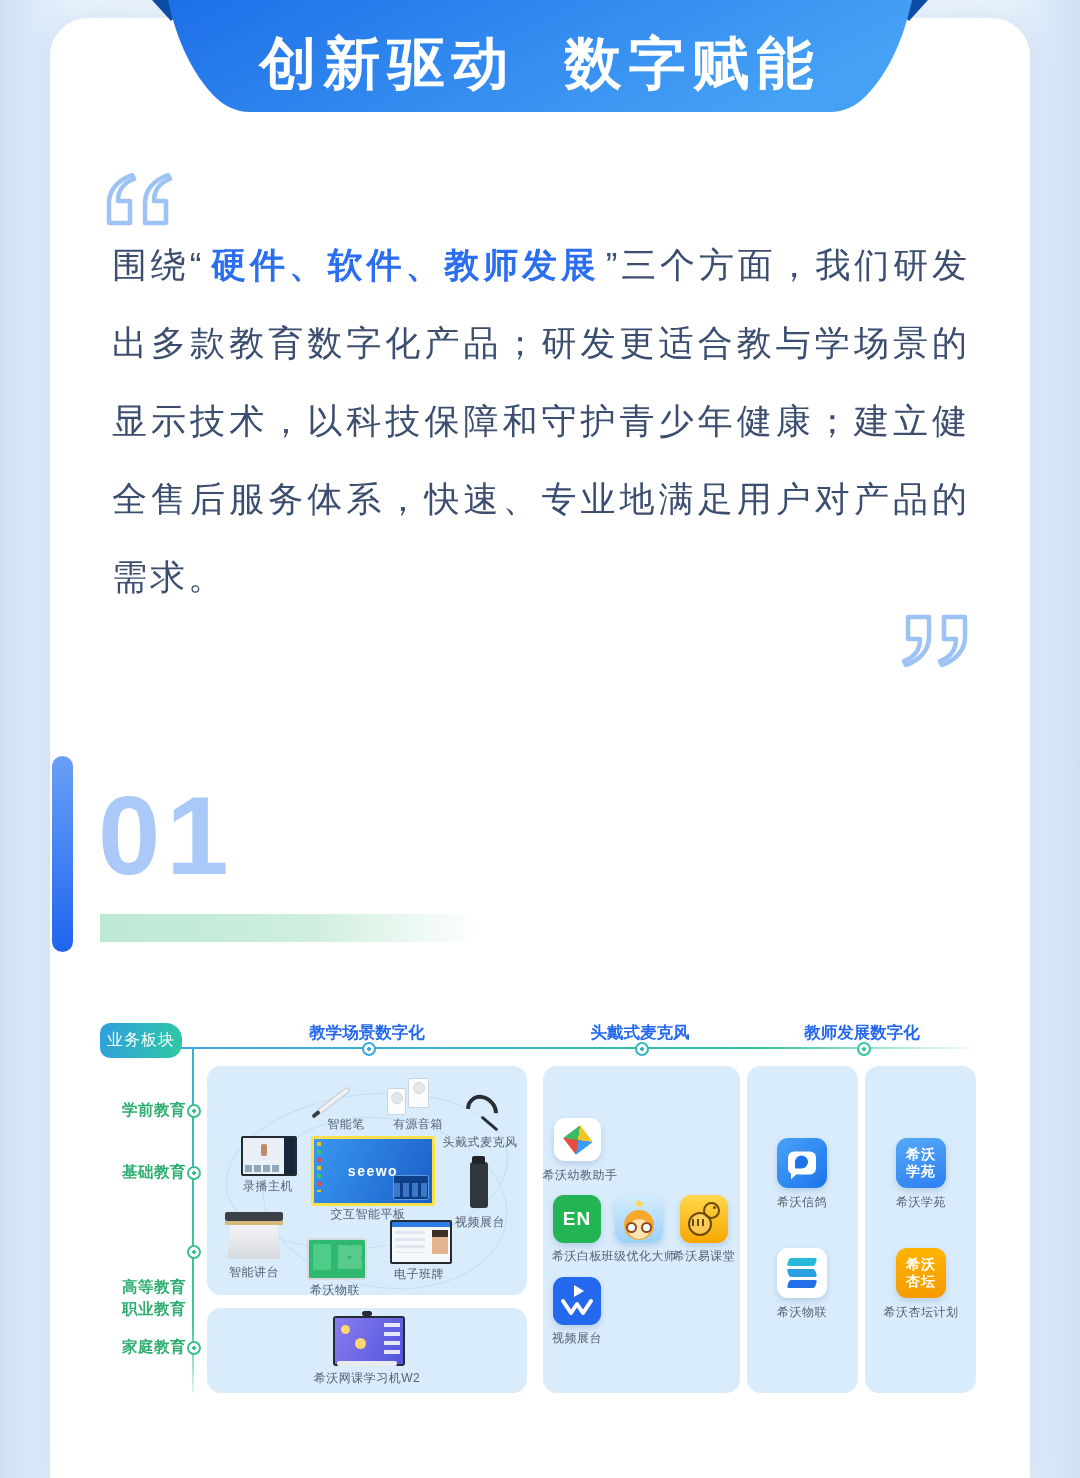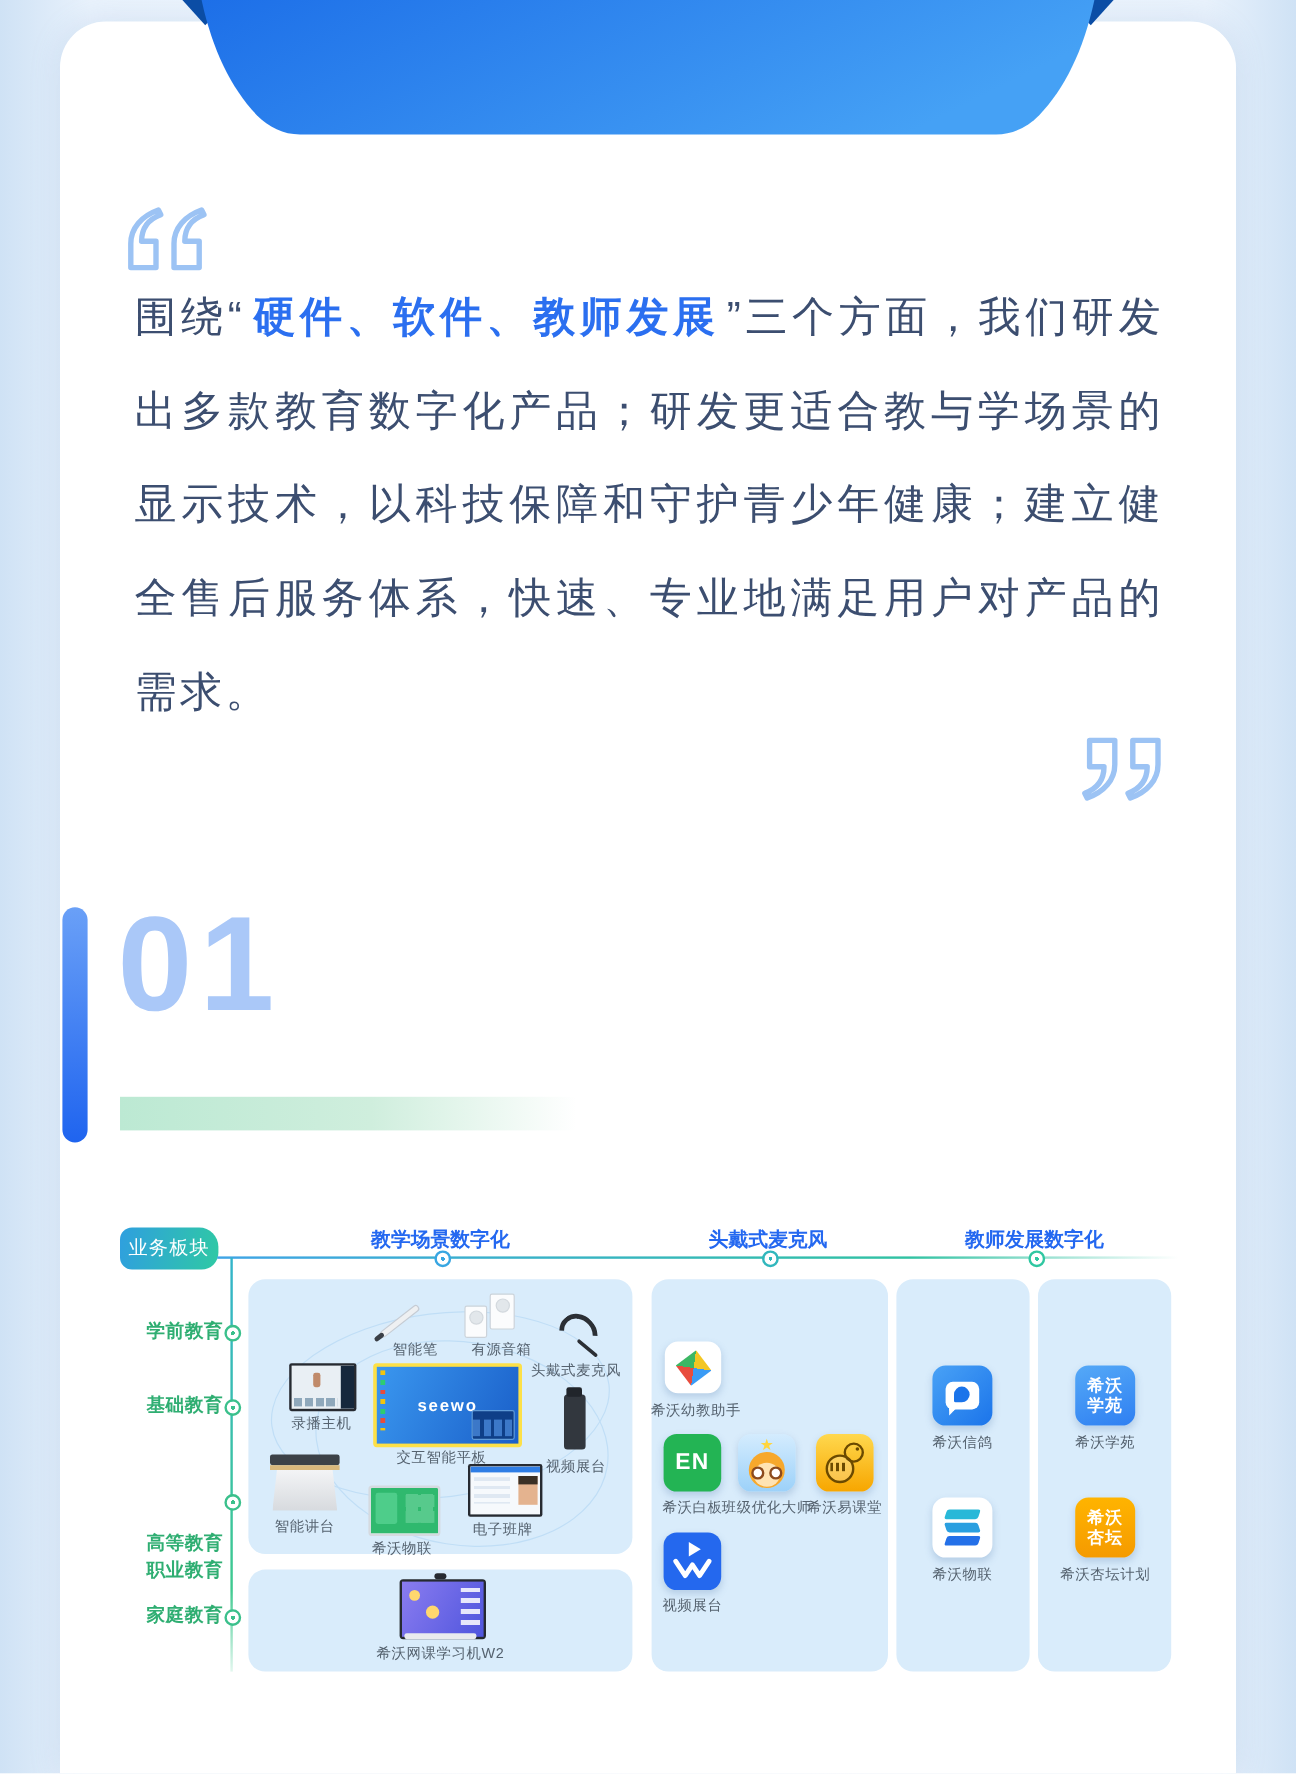--- a/index.html
+++ b/index.html
@@ -13,21 +13,21 @@
   .banner{position:absolute;left:140px;top:0;width:800px;height:122px;}
   .banner-text{position:absolute;left:0;top:26px;width:800px;text-align:center;color:#ffffff;
     font-size:57px;font-weight:800;letter-spacing:7px;word-spacing:26px;}
   
   .quote-para{position:absolute;left:112px;top:226px;width:858px;font-size:35px;line-height:78px;
     color:#3c4e70;font-weight:500;letter-spacing:3px;text-align:justify;}
   .quote-hl{color:#2b6ff0;font-weight:800;margin:0 6px;}
   
   .sec-bar{position:absolute;left:52px;top:756px;width:21px;height:196px;border-radius:11px;
     background:linear-gradient(180deg,#6aa0f7,#1f64ef);}
-  .sec-num{position:absolute;left:98px;top:748px;font-size:112px;line-height:1;font-weight:800;
+  .sec-num{position:absolute;left:98px;top:780px;font-size:112px;line-height:1;font-weight:800;
     color:#aac8f8;letter-spacing:6px;}
   .sec-underline{position:absolute;left:100px;top:914px;width:380px;height:28px;
     background:linear-gradient(90deg,#bce9d3 0%,#cfeedd 55%,rgba(207,238,221,0) 100%);}
   .sec-title{position:absolute;left:100px;top:856px;font-size:62px;font-weight:800;color:#2166f2;
     letter-spacing:4px;}
   
   .biz-tag{position:absolute;left:100px;top:1023px;width:82px;height:35px;border-radius:10px 16px 14px 10px;
     background:linear-gradient(100deg,#2f9fdf,#2fc9a4);color:#fff;font-size:16px;font-weight:400;
     display:flex;align-items:center;justify-content:center;letter-spacing:1px;}
   .col-label{position:absolute;top:1022px;transform:translateX(-50%);color:#2468f0;
@@ -145,20 +145,21 @@
       <defs>
         <linearGradient id="bg1" x1="0" y1="0" x2="1" y2="0.3">
           <stop offset="0" stop-color="#1d6fe8"></stop>
             <stop offset="1" stop-color="#45a1f5"></stop>
         </linearGradient>
       </defs>
       <polygon points="12,0 52,0 31,21" fill="#0b4da5"></polygon>
       <polygon points="748,0 788,0 769,21" fill="#0b4da5"></polygon>
       <path d="M28,0 H772 C763,42 747,74 726,96 C716,106 704,112 690,112 H110 C96,112 84,106 74,96 C53,74 37,42 28,0 Z" fill="url(#bg1)"></path>
     </svg>
+    <div class="banner-text">创新驱动 数字赋能</div>
   </div>
 
   <svg class="abs" style="left:106px;top:172px" width="72" height="56" viewBox="0 0 72 56">
     <g fill="none" stroke="#9cc3f4" stroke-width="4.5" stroke-linejoin="round">
       <path d="M26,3 C12,8 3,18 3,31 L3,51 L24,51 L24,29 L12,29 C12,19 17,11 28,7 Z"></path>
       <path d="M62,3 C48,8 39,18 39,31 L39,51 L60,51 L60,29 L48,29 C48,19 53,11 64,7 Z"></path>
     </g>
   </svg>
 
   <div class="quote-para"><span>围绕“</span><span class="quote-hl">硬件、软件、教师发展</span><span>”三个方面，我们研发出多款教育数字化产品；研发更适合教与学场景的显示技术，以科技保障和守护青少年健康；建立健全售后服务体系，快速、专业地满足用户对产品的需求。</span></div>

